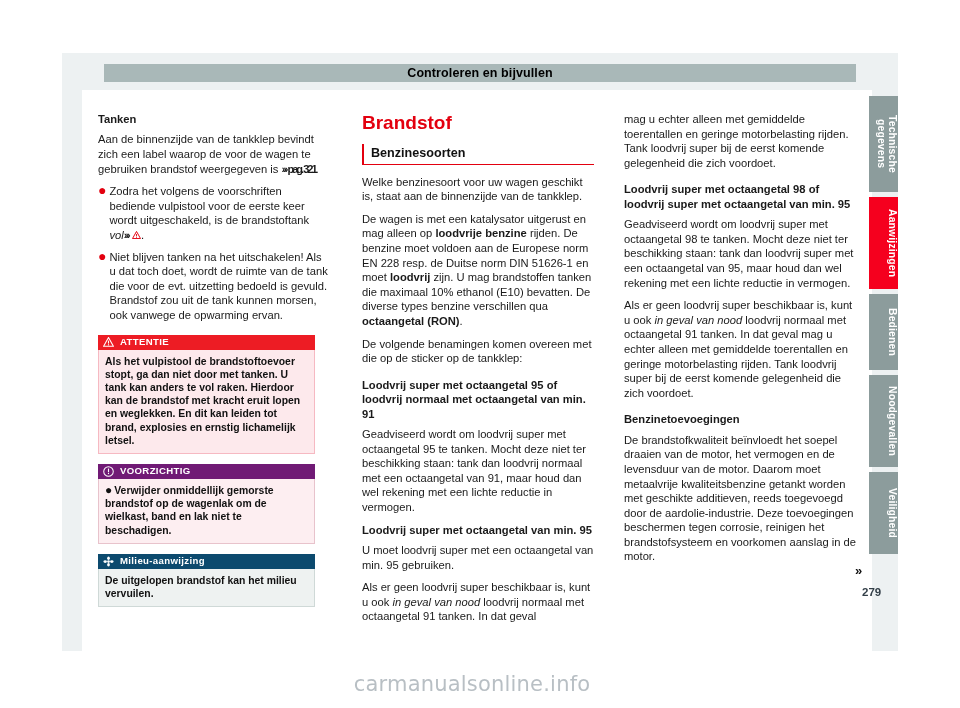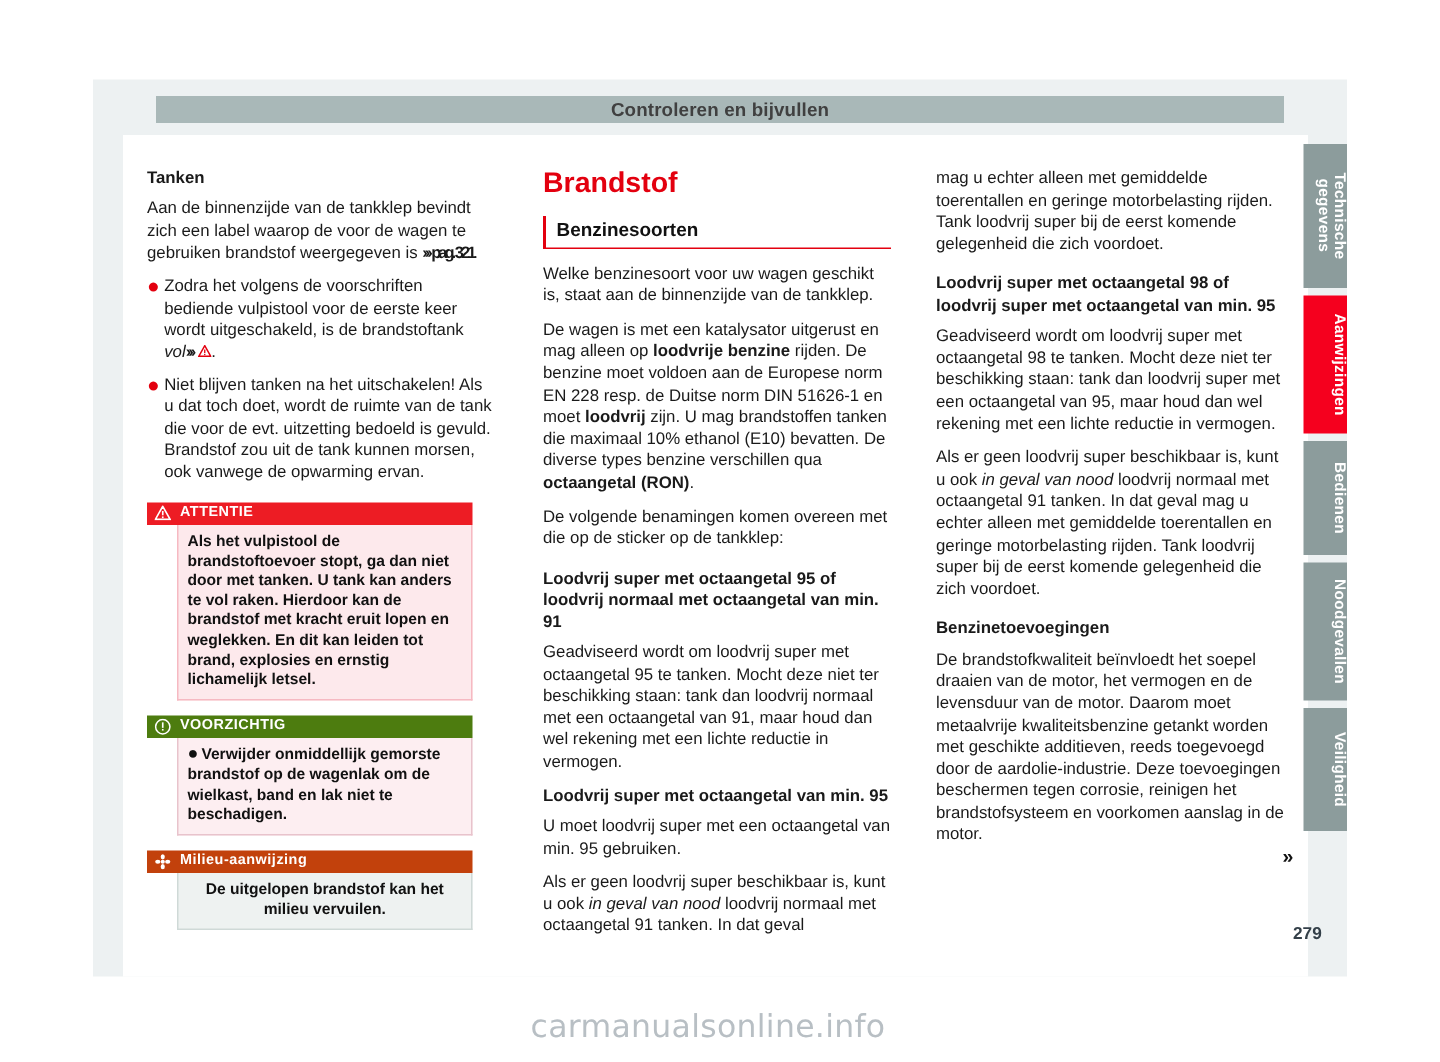--- a/index.html
+++ b/index.html
@@ -27,21 +27,21 @@
     left: 82px; top: 90px;
     width: 790px; height: 561px;
     background: #ffffff;
   }
   
   .chapter-bar {
     position: absolute;
     left: 104px; top: 64px;
     width: 752px; height: 18px;
     background: #a9b8b8;
-    color: #404040;
+    color: #000000;
     font-size: 12.5px;
     font-weight: bold;
     text-align: center;
     line-height: 18px;
     letter-spacing: .1px;
   }
   
   .col {
     position: absolute;
     top: 112px;
@@ -109,28 +109,27 @@
     font-weight: bold;
     letter-spacing: .35px;
   }
   .box-hd .ic { margin-right: 6px; display: inline-flex; align-items: center; }
   .box-bd {
     font-size: 10.4px;
     line-height: 13.2px;
     font-weight: bold;
     padding: 5px 6px 6px 6px;
     color: #111;
-    margin-left: 20px;
   }
   .box.attentie .box-hd { background: #ed1c24; }
   .box.attentie .box-bd { background: #fde9ec; border: 1px solid #f6b9c2; border-top: none; }
-  .box.voorzichtig .box-hd { background: #4d7c0f; }
+  .box.voorzichtig .box-hd { background: #701a75; }
   .box.voorzichtig .box-bd { background: #fdeef1; border: 1px solid #e8c3cc; border-top: none; }
-  .box.milieu .box-hd { background: #c2410c; }
-  .box.milieu .box-bd { background: #eef2f1; border: 1px solid #cfd9d7; border-top: none; text-align: center; }
+  .box.milieu .box-hd { background: #0c4a6e; }
+  .box.milieu .box-bd { background: #eef2f1; border: 1px solid #cfd9d7; border-top: none; }
   .box-bd .bl { color: #111; font-size: 12px; line-height: 10px; margin-right: 2px; }
 
   
   .tabs { position: absolute; left: 869px; top: 96px; width: 29px; }
   .tab {
     width: 29px;
     background: #8c9c9c;
     color: #ffffff;
     margin-bottom: 5px;
     writing-mode: vertical-rl;
@@ -139,21 +138,21 @@
     font-weight: bold;
     text-align: center;
     padding: 7px 0;
     letter-spacing: .2px;
   }
   .tab.active { background: #f5001e; }
 
   
   .pageno {
     position: absolute;
-    left: 862px; top: 617px;
+    left: 862px; top: 586px;
     font-size: 11.5px;
     font-weight: bold;
     color: #333f48;
   }
   
   .cont-arrow {
     position: absolute;
     left: 855px; top: 563px;
     font-size: 13px;
     font-weight: bold;

